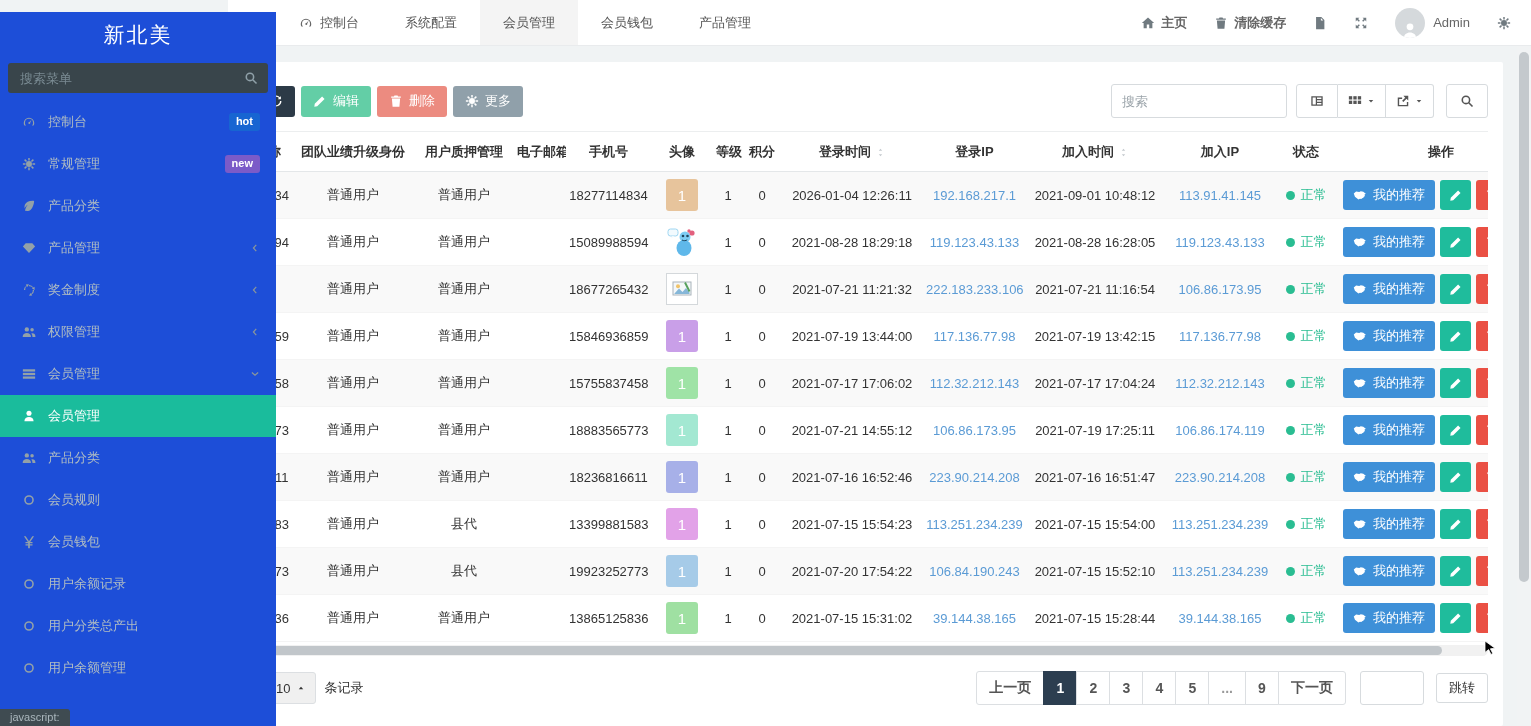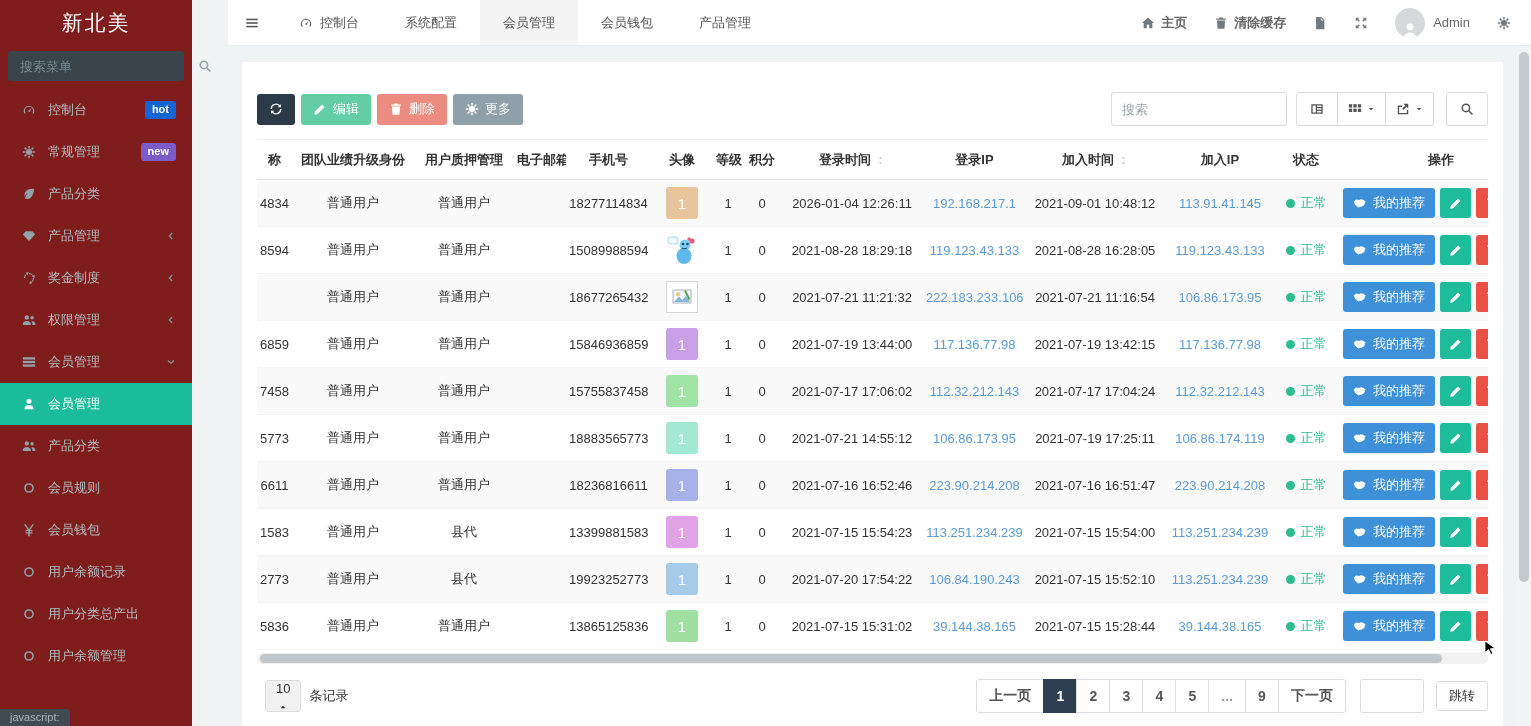--- a/index.html
+++ b/index.html
@@ -2,21 +2,21 @@
 <html><head>
 <meta charset="utf-8">
 <style>
   html,body{margin:0;padding:0;background:#dfe3e6;}
   .app{position:relative;width:1531px;height:726px;overflow:hidden;background:#f0f3f4;
        font-family:"Liberation Sans",sans-serif;font-size:13px;color:#333;}
   .ic{display:inline-flex;align-items:center;justify-content:center;}
   .ic svg{width:14px;height:14px;display:block;}
   .ic.small svg{width:8px;height:8px;}
   
-  .sidebar{position:absolute;left:0;top:0;bottom:0;width:192px;background:#7f1d1d;z-index:6;}
+  .sidebar{position:absolute;left:0;top:12px;bottom:0;width:276px;background:#1d4ed8;z-index:6;}
   .logo{height:46px;line-height:46px;text-align:center;color:#fff;font-size:21px;letter-spacing:2px;}
   .side-search{margin:5px 8px 8px;height:30px;background:#39454b;border-radius:3px;display:flex;
                align-items:center;padding:0 10px;}
   .side-search input{flex:1;background:transparent;border:none;outline:none;color:#cfd8dc;font-size:13px;
                font-family:"Liberation Sans",sans-serif;}
   .side-search input::placeholder{color:#7a8b93;}
   .side-search .ic{color:#8fa0a8;}
   .menu-item{height:42px;display:flex;align-items:center;padding:0 16px 0 18px;color:#b1bdc2;cursor:pointer;}
   .menu-item .mi{width:22px;margin-right:8px;color:#93a1a8;flex:none;}
   .menu-item .mlabel{flex:1;white-space:nowrap;overflow:hidden;}
@@ -37,21 +37,21 @@
   .tab.active{background:#f4f4f4;}
   .nav-right{margin-left:auto;display:flex;align-items:center;gap:27px;padding-right:20px;color:#666;}
   .nav-link{display:inline-flex;align-items:center;gap:6px;cursor:pointer;font-weight:bold;}
   .navic{color:#707a80;cursor:pointer;}
   .userbox{display:inline-flex;align-items:center;gap:8px;cursor:pointer;}
   .avatar{width:30px;height:30px;border-radius:50%;background:#d5d9dc;overflow:hidden;display:flex;
           align-items:flex-end;justify-content:center;}
   .avatar svg{width:18px;height:18px;}
   
   .content{position:absolute;left:228px;top:46px;right:14px;bottom:0;padding:16px 14px 0;box-sizing:border-box;}
-  .card{background:#fff;height:100%;padding:30px 15px;box-sizing:border-box;border-radius:2px;}
+  .card{background:#fff;height:100%;padding:22px 15px;box-sizing:border-box;border-radius:2px;}
   .tbar{display:flex;align-items:center;margin-bottom:13px;}
   .btn{height:31px;border:none;border-radius:3px;display:inline-flex;align-items:center;gap:6px;
        padding:0 12px;color:#fff;font-size:13px;margin-right:6px;cursor:pointer;font-family:inherit;}
   .btn-refresh{background:#2c3a47;width:38px;justify-content:center;padding:0;}
   .btn-edit{background:#63cea6;}
   .btn-del{background:#ec8b80;}
   .btn-more{background:#90a0aa;}
   .tbar-right{margin-left:auto;display:flex;align-items:center;}
   .search-input{width:176px;height:34px;border:1px solid #d7dbde;border-radius:3px;padding:0 10px;
        font-size:13px;color:#555;outline:none;box-sizing:border-box;font-family:inherit;}
@@ -91,21 +91,21 @@
   .btn-sq.del{background:#ea5044;}
   
   .hscroll{height:11px;background:#f1f1f1;border-radius:6px;margin-top:3px;position:relative;}
   .hthumb{position:absolute;left:3px;top:1px;height:9px;width:96%;background:#c1c6ca;border-radius:5px;}
   .vscroll{position:absolute;right:0;top:46px;bottom:0;width:14px;background:#f1f3f4;z-index:7;}
   .vthumb{position:absolute;left:2px;right:2px;top:6px;height:78%;background:#c4c9cd;border-radius:6px;}
   
   .pgrow{display:flex;align-items:center;margin-top:15px;}
   .pg-left{display:flex;align-items:center;color:#333;}
   .pagesize{height:30px;background:#f0f0f0;border:1px solid #dcdfe2;border-radius:3px;display:inline-flex;
-     align-items:center;gap:7px;padding:0 10px;margin:0 8px;cursor:pointer;flex-direction:column;}
+     align-items:center;gap:7px;padding:0 10px;margin:0 8px;cursor:pointer;}
   .pagesize .small{color:#333;}
   .pager{margin-left:auto;display:flex;align-items:center;}
   .pbtn{min-width:34px;height:34px;padding:0 12px;border:1px solid #dcdfe2;background:#fff;display:flex;
      align-items:center;justify-content:center;color:#555;margin-left:-1px;cursor:pointer;box-sizing:border-box;
      font-size:14px;font-weight:bold;}
   .pbtn:first-child{border-radius:3px 0 0 3px;margin-left:0;}
   .pbtn:last-child{border-radius:0 3px 3px 0;}
   .pbtn.active{background:#2c3e50;border-color:#2c3e50;color:#fff;font-weight:bold;}
   .pbtn.dots{color:#999;}
   .jump-input{width:64px;height:34px;border:1px solid #d7dbde;border-radius:3px;margin-left:14px;outline:none;

